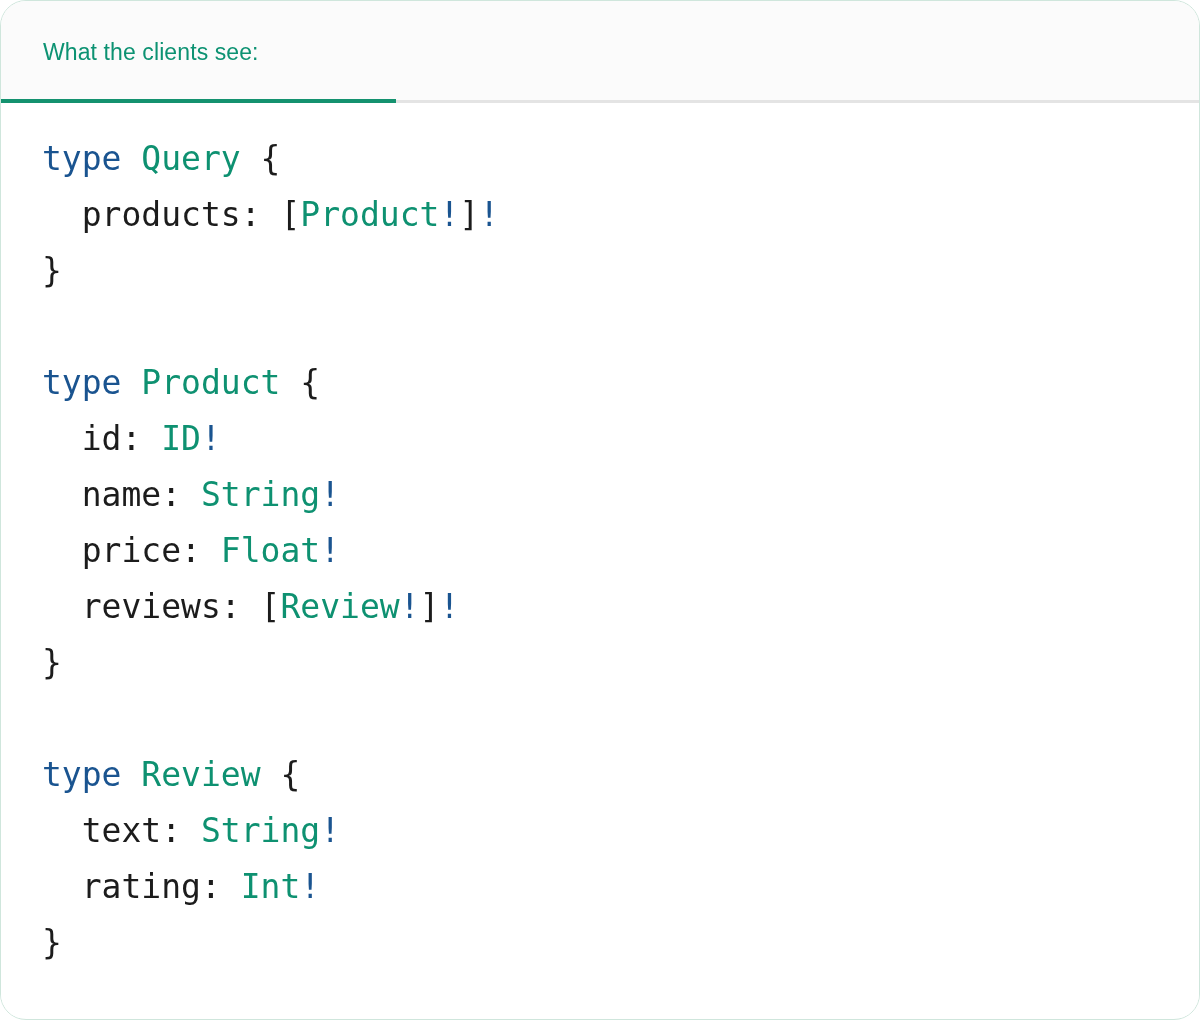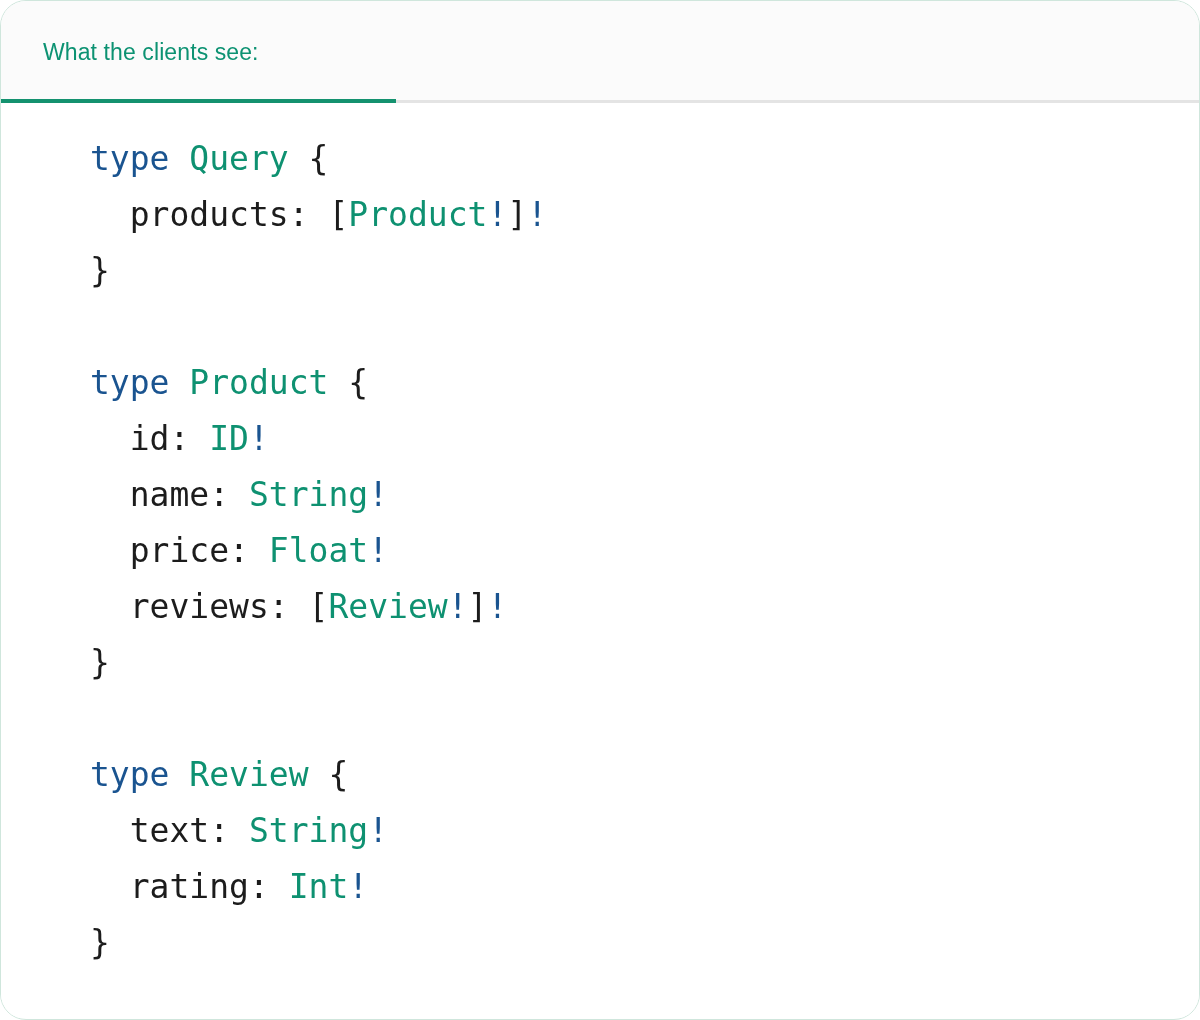--- a/index.html
+++ b/index.html
@@ -86,21 +86,20 @@
     font-family: "DejaVu Sans Mono", "Liberation Mono", monospace;
     font-size: 33px;
     line-height: 56px;
     white-space: pre;
     color: #1c1c1c;
     letter-spacing: 0;
   }
   .code-line {
     height: 56px;
     white-space: pre;
-    margin-left: 48px;
   }
 
   
   .tok-kw    { color: #1a5490; }
   .tok-type  { color: #0e9171; }
   .tok-punct { color: #1c1c1c; }
   .tok-field { color: #1c1c1c; }
   .tok-bang  { color: #1a5490; }
   .tok-plain { color: #1c1c1c; }
 </style>

